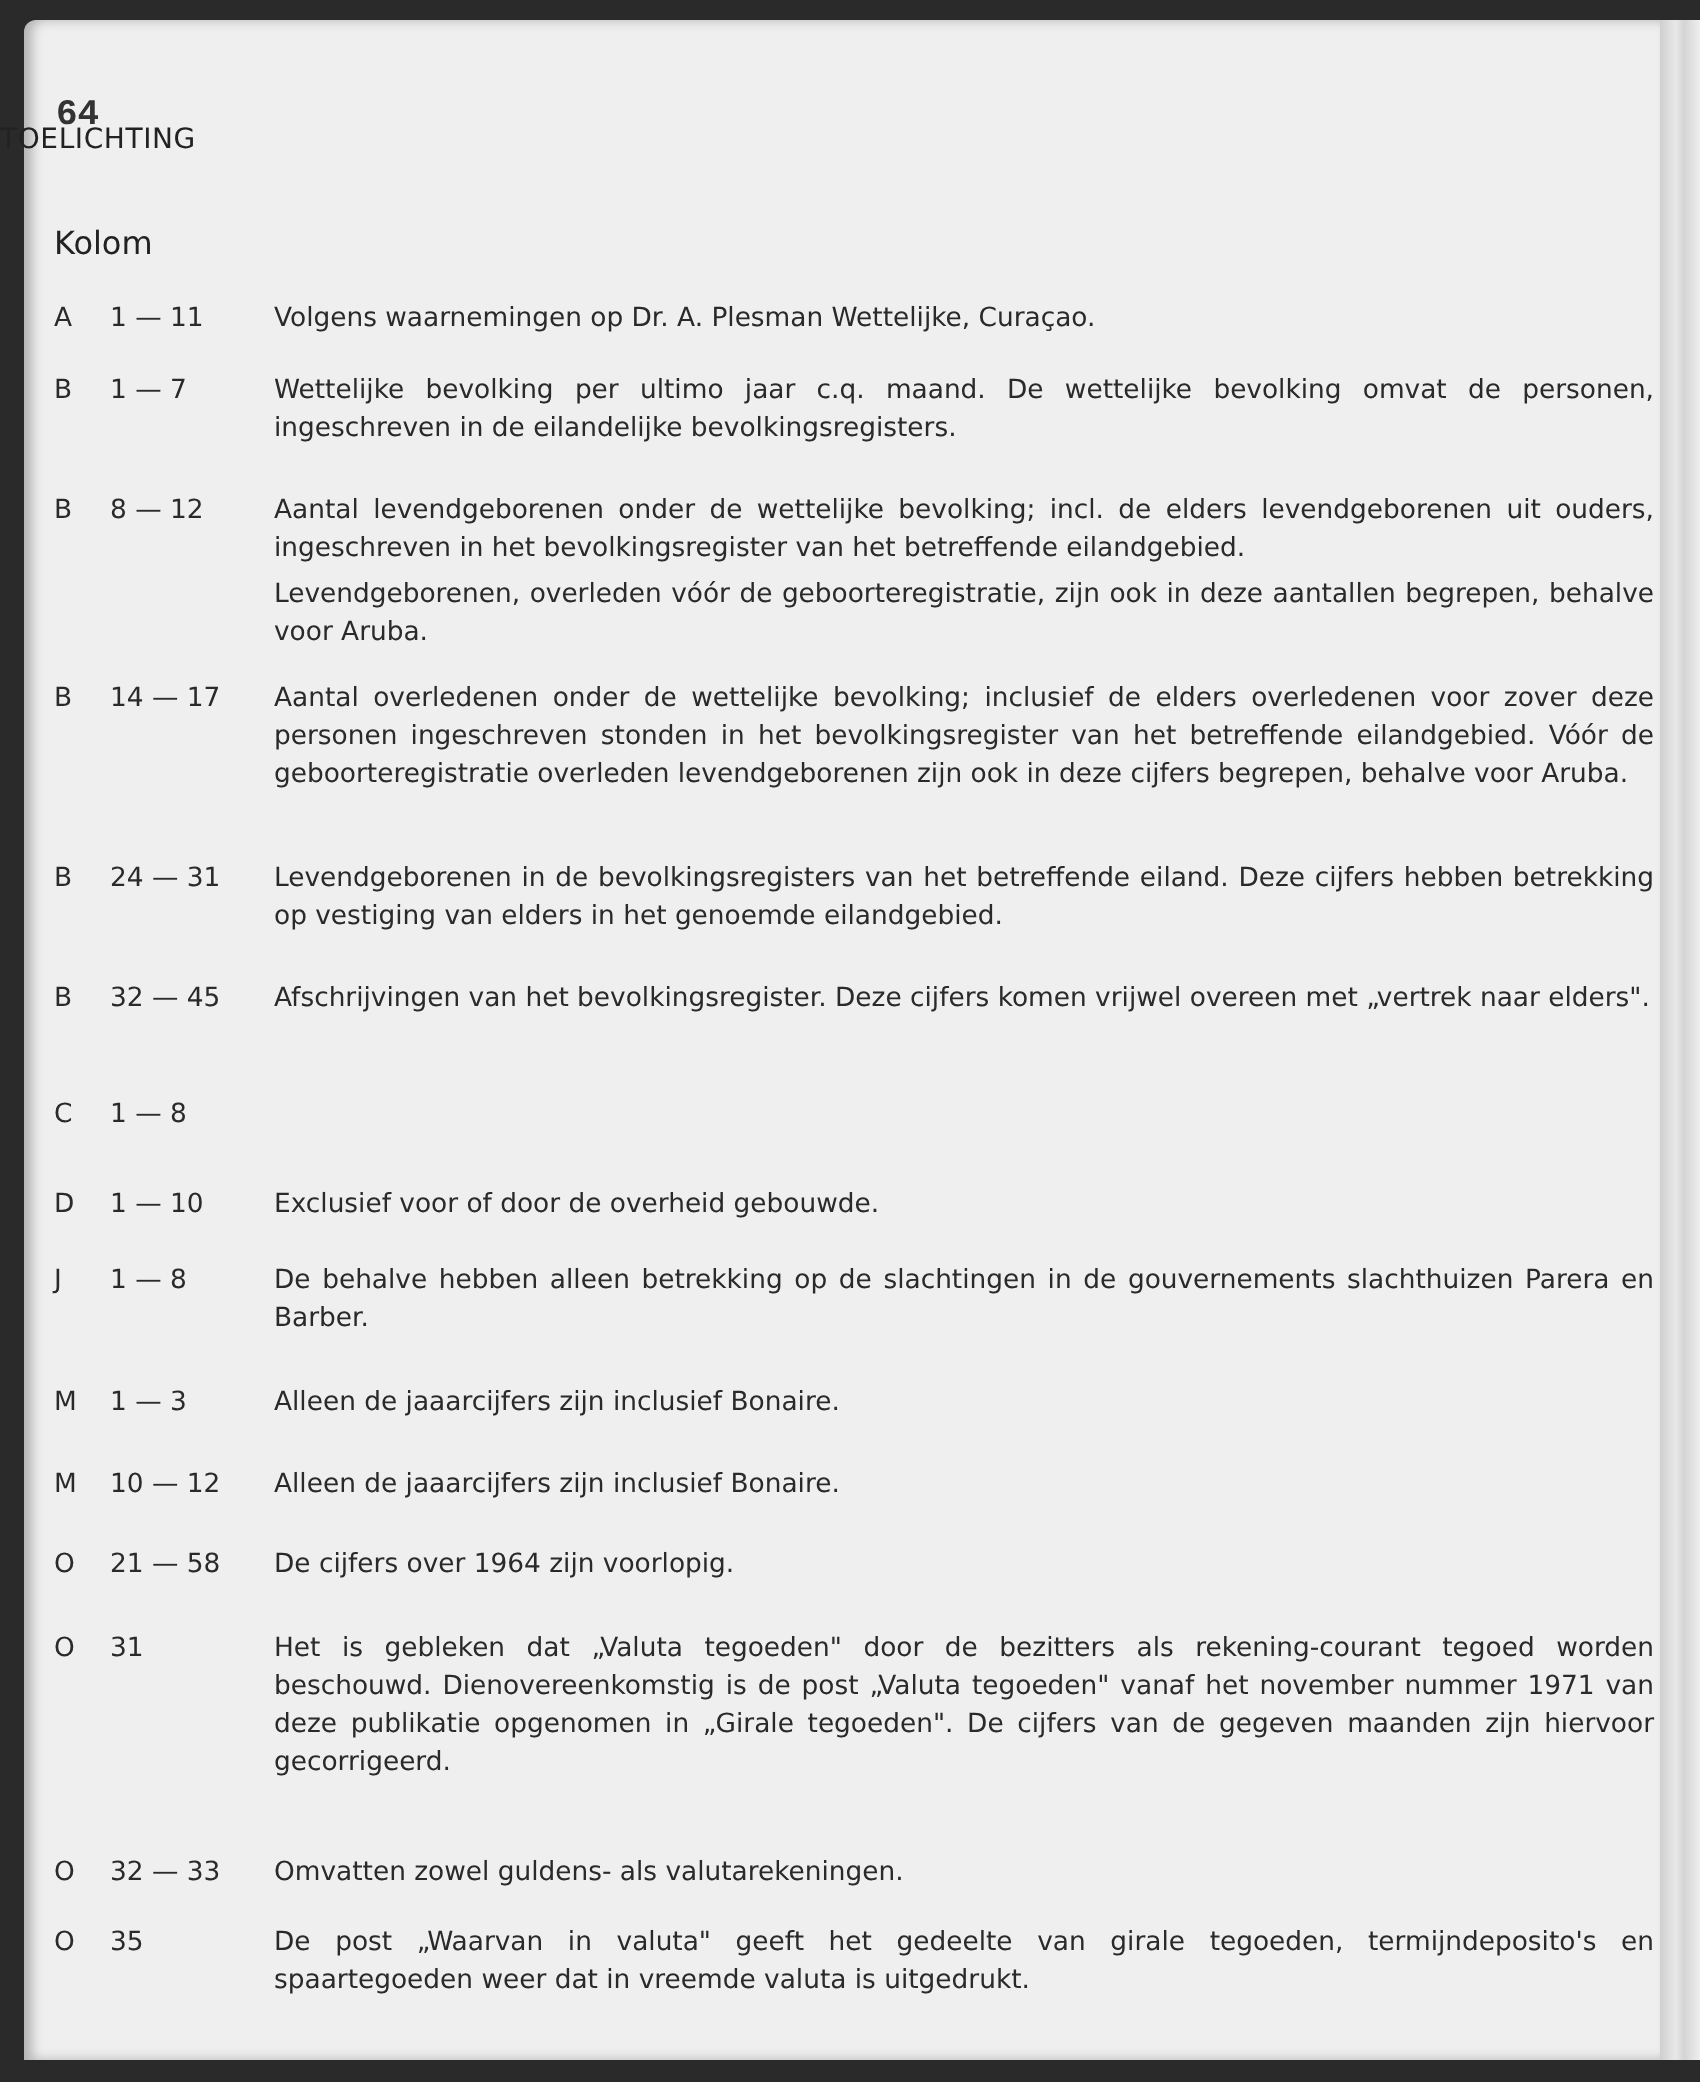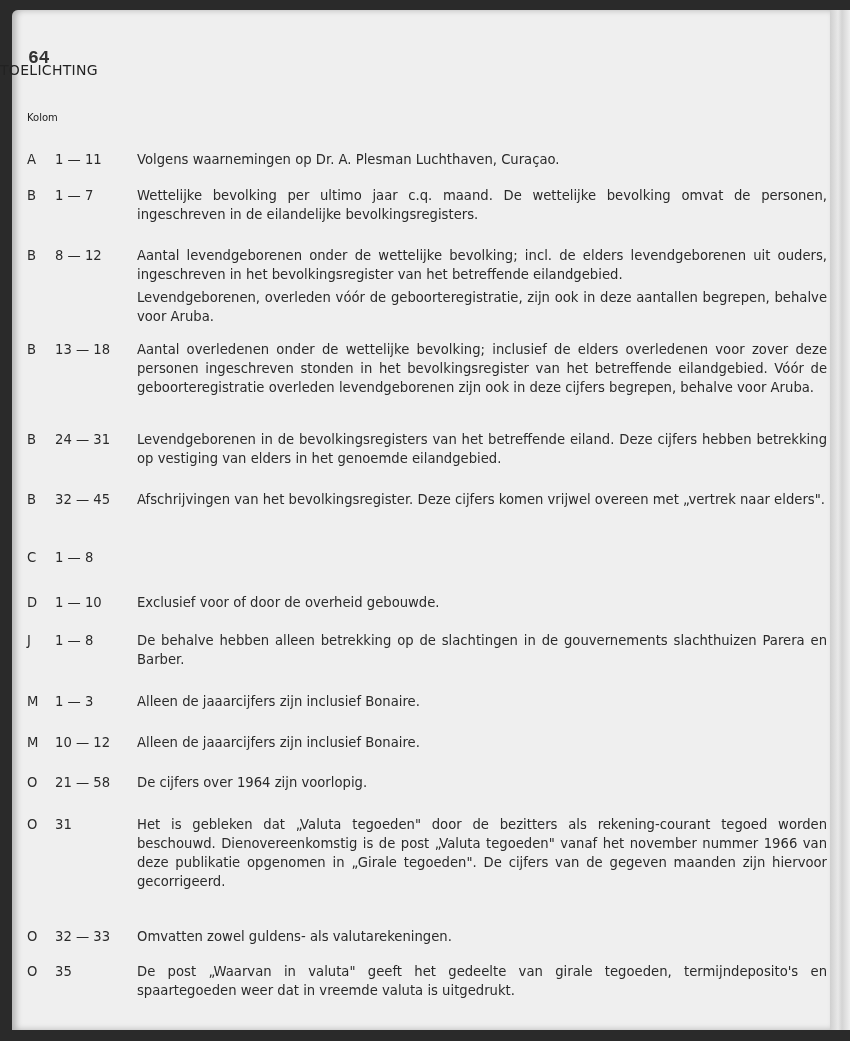--- a/index.html
+++ b/index.html
@@ -26,21 +26,21 @@
     font-family: Liberation Mono, monospace; font-weight: bold;
     font-size: 18px; color: #333; margin-top: 28px;
   }
   .title {
     position: absolute; left: 0; width: 840px; top: 62px;
     text-align: left; font-weight: normal; font-size: 14px; color: #222;
     letter-spacing: 0.3px;
   }
   .kolom {
     position: absolute; left: 27px; top: 112px;
-    font-size: 10px; color: #222;
+    font-size: 16px; color: #222;
   }
   .note {
     position: absolute; left: 27px; width: 800px;
     font-size: 13.2px; line-height: 19px; color: #2a2a2a;
   }
   .note .letter { position: absolute; left: 0; top: 0; width: 20px; }
   .note .range { position: absolute; left: 28px; top: 0; width: 90px; white-space: nowrap; }
   .note .text { margin-left: 110px; text-align: justify; }
   .note .text p { margin: 0; }
   .note .text p + p { margin-top: 4px; }
@@ -53,21 +53,21 @@
 <div class="edge-right"></div>
 
 <div class="page-number">64</div>
 <div class="title">TOELICHTING</div>
 <div class="kolom">Kolom</div>
 
 <div class="note" style="top:150px">
   <span class="letter">A</span>
   <span class="range">1 — 11</span>
   <div class="text">
-      <p>Volgens waarnemingen op Dr. A. Plesman Luchthaven, Curaçao.</p>
+      <p>Volgens waarnemingen op Dr. A. Plesman Wettelijke, Curaçao.</p>
     </div>
 </div>
 
 <div class="note" style="top:186px">
   <span class="letter">B</span>
   <span class="range">1 —   7</span>
   <div class="text">
       <p>Wettelijke bevolking per ultimo jaar c.q. maand. De wettelijke bevolking omvat de personen, ingeschreven in de eilandelijke bevolkingsregisters.</p>
     </div>
 </div>
@@ -76,21 +76,21 @@
   <span class="letter">B</span>
   <span class="range">8 — 12</span>
   <div class="text">
     <p>Aantal levendgeborenen onder de wettelijke bevolking; incl. de elders levendgeborenen uit ouders, ingeschreven in het bevolkingsregister van het betreffende eilandgebied.</p>
     <p>Levendgeborenen, overleden vóór de geboorteregistratie, zijn ook in deze aantallen begrepen, behalve voor Aruba.</p>
   </div>
 </div>
 
 <div class="note" style="top:340px">
   <span class="letter">B</span>
-  <span class="range">13 — 18</span>
+  <span class="range">14 — 17</span>
   <div class="text">
       <p>Aantal overledenen onder de wettelijke bevolking; inclusief de elders overledenen voor zover deze personen ingeschreven stonden in het bevolkingsregister van het betreffende eilandgebied. Vóór de geboorteregistratie overleden levendgeborenen zijn ook in deze cijfers begrepen, behalve voor Aruba.</p>
     </div>
 </div>
 
 <div class="note" style="top:430px">
   <span class="letter">B</span>
   <span class="range">24 — 31</span>
   <div class="text">
       <p>Levendgeborenen in de bevolkingsregisters van het betreffende eiland. Deze cijfers hebben betrekking op vestiging van elders in het genoemde eilandgebied.</p>
@@ -147,21 +147,21 @@
   <span class="range">21 — 58</span>
   <div class="text">
       <p>De cijfers over 1964 zijn voorlopig.</p>
     </div>
 </div>
 
 <div class="note" style="top:815px">
   <span class="letter">O</span>
   <span class="range">31</span>
   <div class="text">
-    <p class="tight">Het is gebleken dat „Valuta tegoeden" door de bezitters als rekening-courant tegoed worden beschouwd. Dienovereenkomstig is de post „Valuta tegoeden" vanaf het november nummer 1966 van deze publikatie opgenomen in „Girale tegoeden". De cijfers van de gegeven maanden zijn hiervoor gecorrigeerd.</p>
+    <p class="tight">Het is gebleken dat „Valuta tegoeden" door de bezitters als rekening-courant tegoed worden beschouwd. Dienovereenkomstig is de post „Valuta tegoeden" vanaf het november nummer 1971 van deze publikatie opgenomen in „Girale tegoeden". De cijfers van de gegeven maanden zijn hiervoor gecorrigeerd.</p>
   </div>
 </div>
 
 <div class="note" style="top:927px">
   <span class="letter">O</span>
   <span class="range">32 — 33</span>
   <div class="text">
       <p>Omvatten zowel guldens- als valutarekeningen.</p>
     </div>
 </div>

